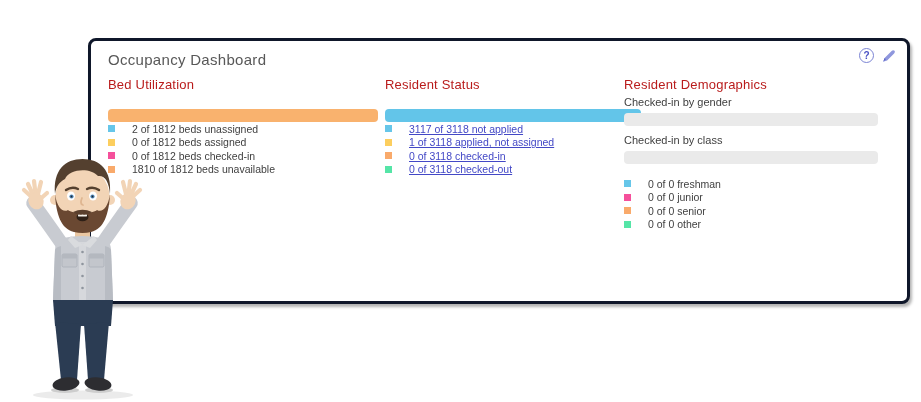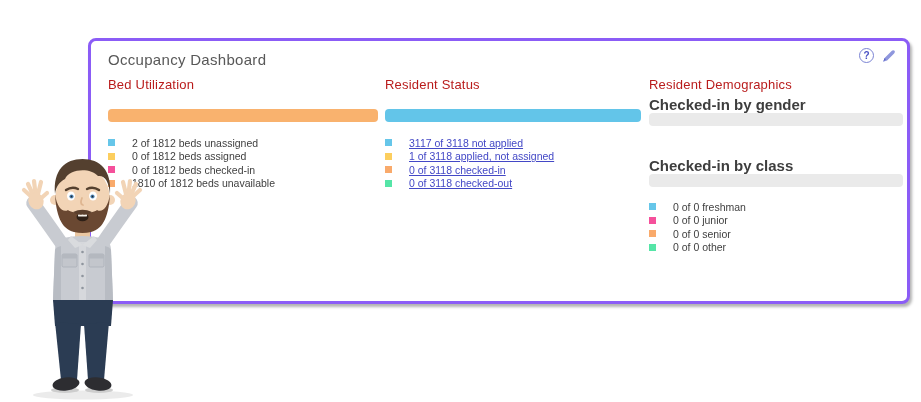--- a/index.html
+++ b/index.html
@@ -1,48 +1,48 @@
 <!DOCTYPE html>
 <html><head>
 <meta charset="utf-8">
 <style>
   * { margin:0; padding:0; box-sizing:border-box; }
   html,body { width:921px; height:402px; background:#ffffff; overflow:hidden;
     font-family:"Liberation Sans", sans-serif; position:relative; }
 
   .panel { position:absolute; left:88px; top:38px; width:822px; height:266px;
-    background:#ffffff; border:3px solid #8b5cf6; border-radius:8px;
+    background:#ffffff; border:3px solid #0f172a; border-radius:8px;
     box-shadow:2px 3px 3px rgba(0,0,0,0.30); z-index:1; }
 
   .panel-title { position:absolute; left:17px; top:10px; font-size:15px;
     color:#585858; letter-spacing:0.3px; }
 
   .panel-icons { position:absolute; right:11px; top:7px; display:flex;
     gap:8px; align-items:center; }
   .help-icon { width:15px; height:15px; border-radius:50%;
     border:1.5px solid #7b84d4; color:#4a52c4; font-size:10px; font-weight:bold;
     display:flex; align-items:center; justify-content:center; cursor:pointer; }
   .pencil-icon { width:14px; height:14px; cursor:pointer; }
 
   .col { position:absolute; top:36px; }
   .col1 { left:17px;  width:270px; }
   .col2 { left:294px; width:256px; }
-  .col3 { left:558px; width:254px; }
+  .col3 { left:533px; width:254px; }
 
   .col-heading { font-size:13px; color:#b91c1c; letter-spacing:0.2px; height:16px; }
-  .subheading  { font-size:15px; font-weight:bold; color:#3e3e3e; height:14px; margin-top:3px; }
+  .subheading  { font-size:11px; font-weight:normal; color:#3e3e3e; height:14px; margin-top:3px; }
   .bar { height:13px; border-radius:4px; margin-top:16px; }
   .col3 .bar { margin-top:3px; }
-  .legend { margin-top:14px; }
+  .legend { margin-top:0; }
   .legend.tight { margin-top:13px; }
   .lrow { display:flex; align-items:center; height:13.5px; }
   .sw { width:7px; height:7px; margin-right:17px; flex:none; }
   .ltext { font-size:10.5px; color:#3f3f3f; white-space:nowrap; }
   a.ltext { color:#4348c6; cursor:pointer; }
-  .class-block { margin-top:31px; }
+  .class-block { margin-top:8px; }
 
   .character { position:absolute; left:3px; top:152px; width:168px; height:250px; z-index:2; }
 </style>
 </head>
 <body>
 
 <div class="panel">
 
   <div class="panel-title">Occupancy Dashboard</div>
 

